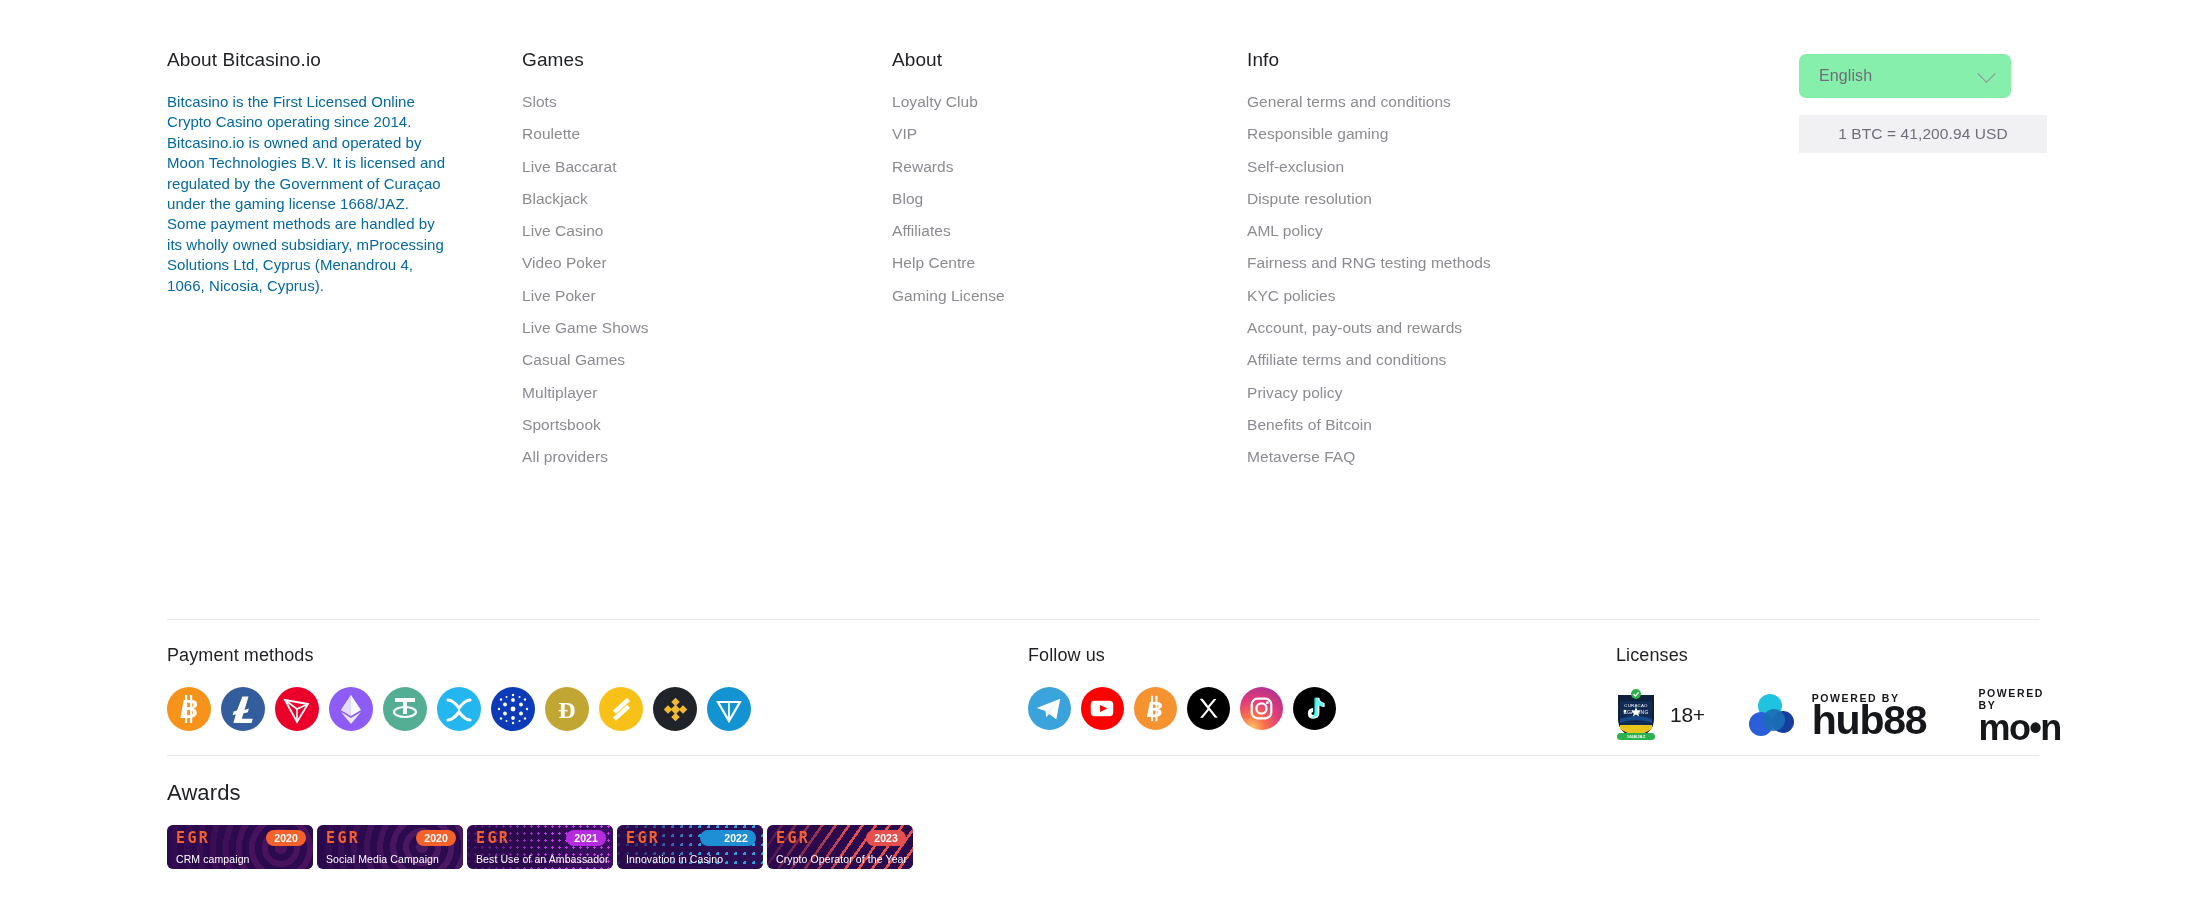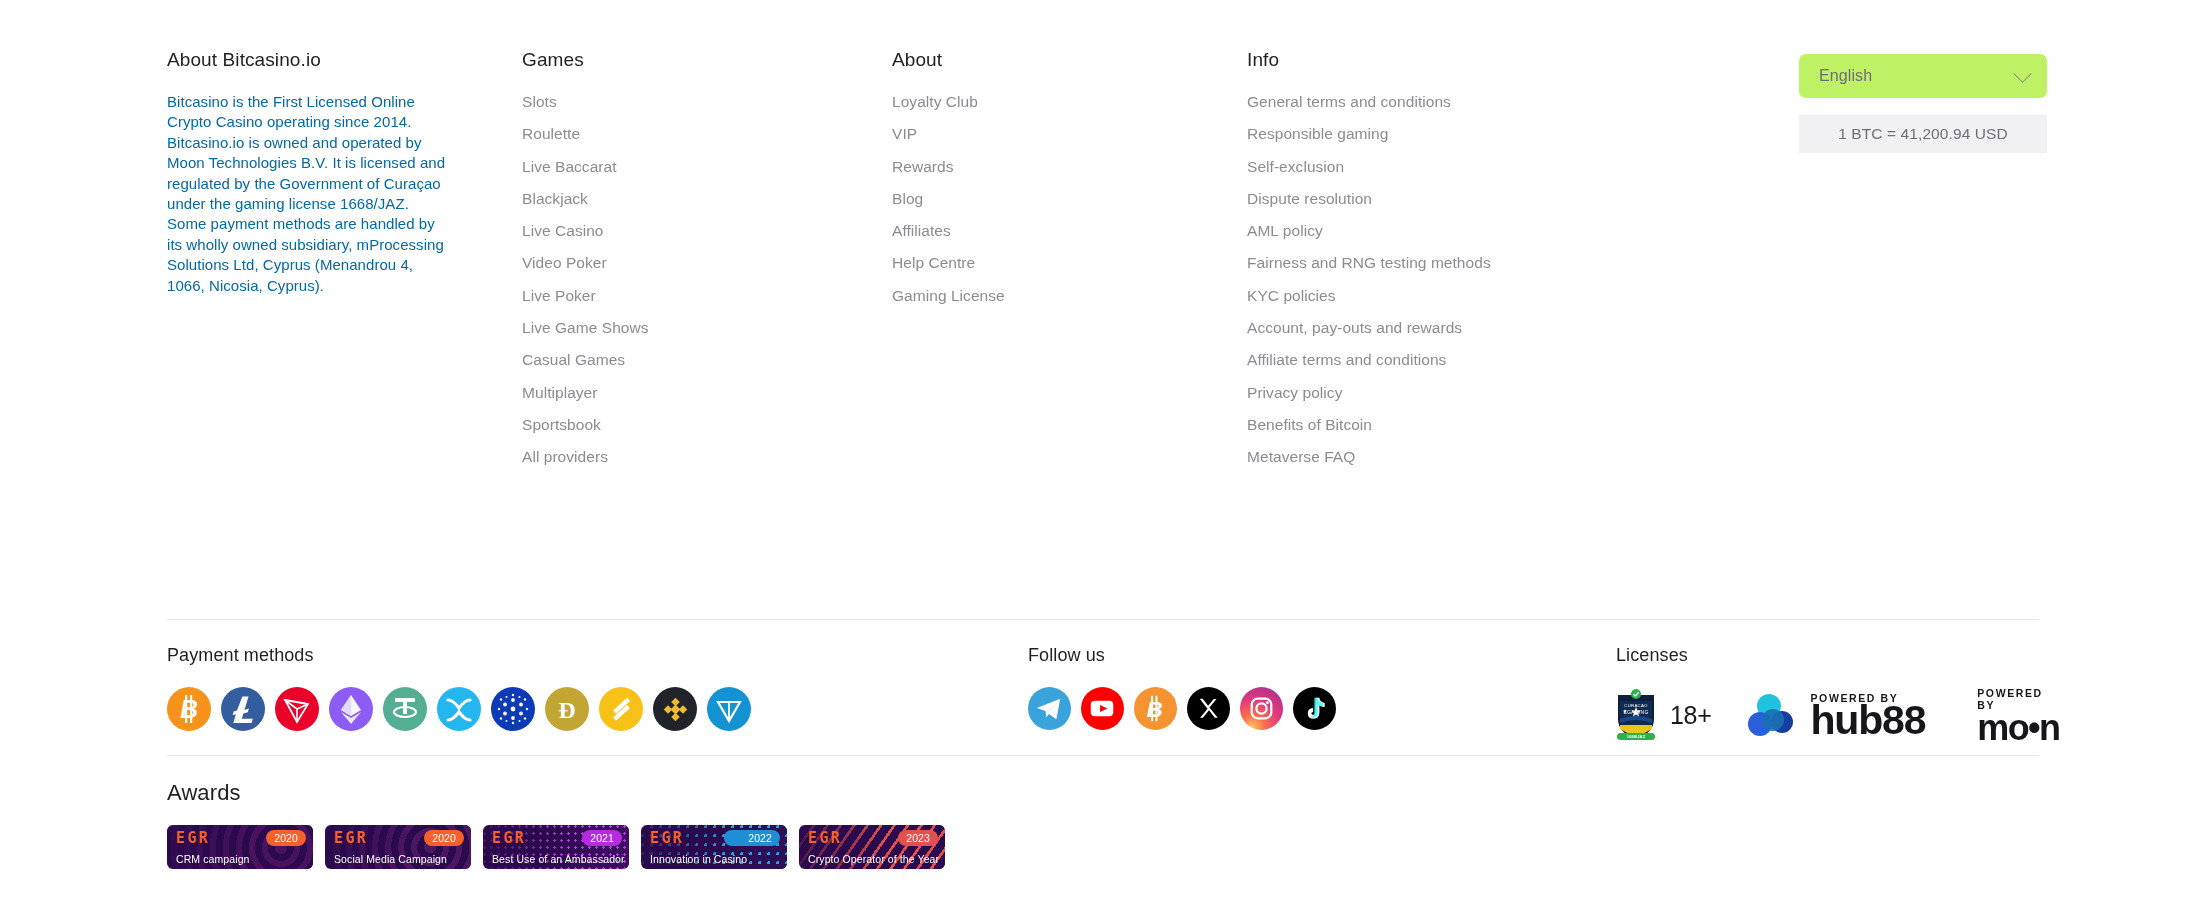--- a/index.html
+++ b/index.html
@@ -72,23 +72,23 @@
 
   
   .right-stack {
     position: absolute;
     right: 159px;
     top: 54px;
     width: 248px;
   }
 
   .lang-select {
-    width: 248px;
+    width: 212px;
     height: 44px;
-    background: #bef264;
+    background: #86efac;
     border: none;
     border-radius: 7px;
     display: flex;
     align-items: center;
     justify-content: space-between;
     padding: 0 18px 0 20px;
     cursor: pointer;
   }
   .lang-select-label {
     font-size: 16px;
@@ -167,25 +167,25 @@
     display: flex; align-items: center; justify-content: center;
     cursor: pointer;
     flex: 0 0 auto;
     overflow: hidden;
   }
 
   
   .lic-row { display: flex; align-items: center; gap: 0px; }
   .shield-wrap { width: 40px; height: 52px; position: relative; margin-right: 14px; }
   .age-badge {
-    font-size: 25px;
+    font-size: 21px;
     color: #1a1a1d;
     font-weight: 400;
     letter-spacing: -0.3px;
-    margin-right: 32px;
+    margin-right: 40px;
   }
   .hub-wrap { display: flex; align-items: center; gap: 13px; margin-right: 52px; }
   .powered {
     font-size: 10.5px;
     font-weight: bold;
     letter-spacing: 1.6px;
     color: #16171a;
     display: block;
     margin-bottom: 1px;
   }
@@ -210,21 +210,21 @@
     position: absolute;
     top: 780px;
     left: 167px;
   }
   .awards-heading {
     font-size: 22px;
     color: #1f2023;
     letter-spacing: 0.1px;
     margin-bottom: 19px;
   }
-  .awards-row { display: flex; gap: 12px; }
+  .awards-row { display: flex; gap: 4px; }
 
   .award {
     width: 146px;
     height: 44px;
     border-radius: 6px;
     position: relative;
     overflow: hidden;
     cursor: pointer;
     flex: 0 0 auto;
   }
@@ -241,21 +241,21 @@
   }
   .award-year {
     position: absolute;
     right: 7px; top: 5px;
     height: 16px;
     padding: 0 8px;
     border-radius: 9px;
     font-size: 10.5px;
     color: #fff;
     display: flex; align-items: center; justify-content: center;
-    font-weight: 400;
+    font-weight: 700;
     letter-spacing: 0.1px;
   }
   .award-title {
     position: absolute;
     left: 9px;
     bottom: 4px;
     font-size: 10.5px;
     color: #ffffff;
     letter-spacing: 0.1px;
     white-space: nowrap;

